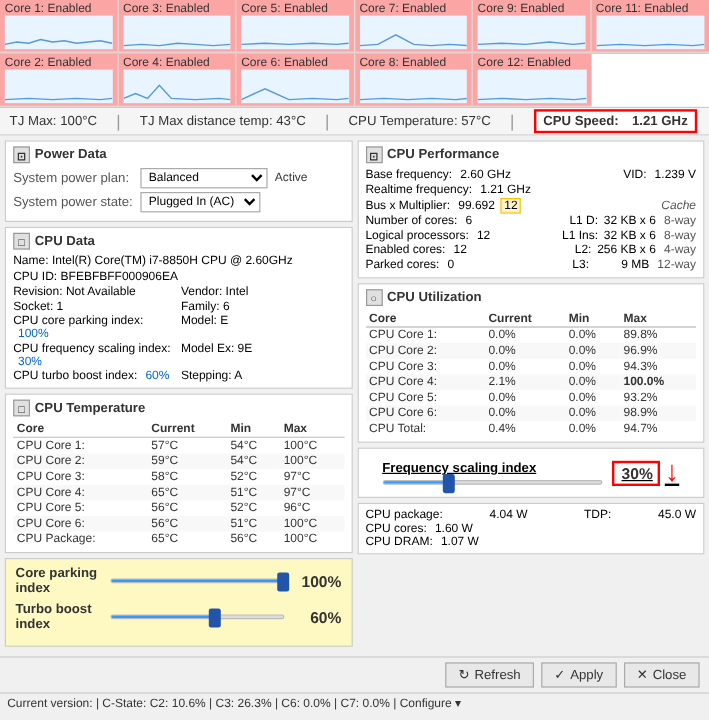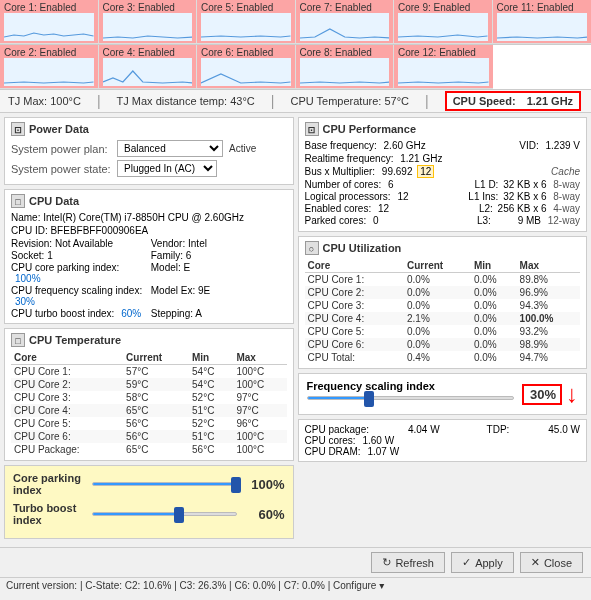--- a/index.html
+++ b/index.html
@@ -669,21 +669,21 @@
             <tr>
       <td>CPU Total:</td>
       <td>0.4%</td>
       <td>0.0%</td>
       <td>94.7%</td>
     </tr>
           </tbody>
       </table>
     </div>
 
-    <div style="display:flex; background:#fff; border:1px solid #ccc; padding:6px 8px;">
+    <div style="display:flex; align-items:center; background:#fff; border:1px solid #ccc; padding:6px 20px;text-decoration:underline;">
       <div style="flex:1;">
         <div style="font-weight:bold; font-size:11px; margin-bottom:4px;">Frequency scaling index</div>
         <div class="slider-track" style="flex:none; width:100%; position:relative;">
           <div class="slider-fill" style="width:30%;"></div>
           <div class="slider-thumb" style="left: calc(30% - 5px);"></div>
         </div>
       </div>
       <div style="display:flex; align-items:center; gap:4px; margin-left:8px;">
         <span class="slider-value slider-value-box">30%</span>
         <span class="red-arrow">↓</span>

